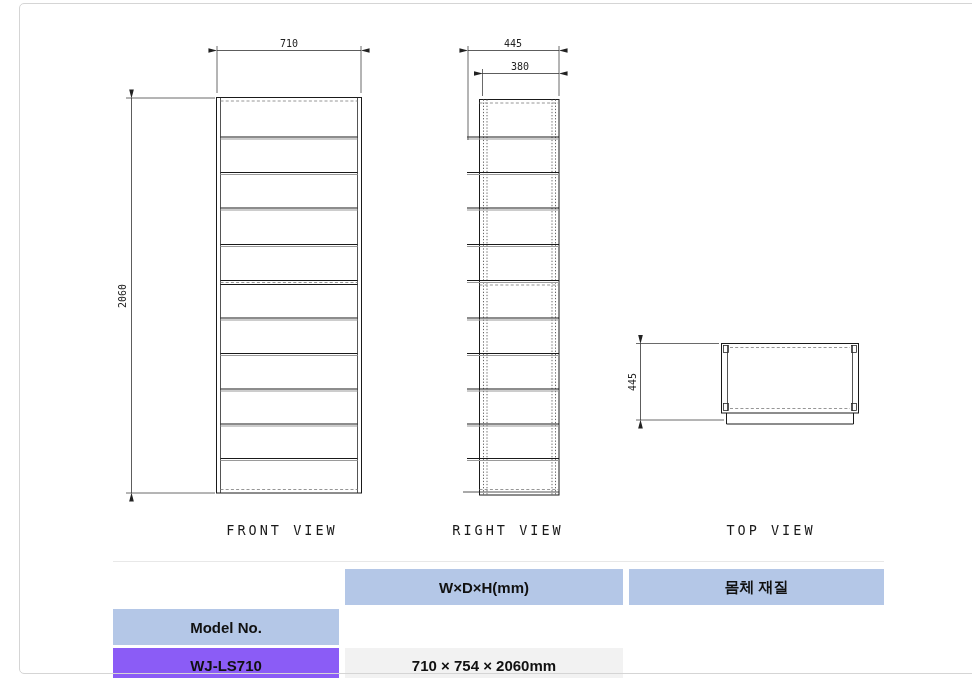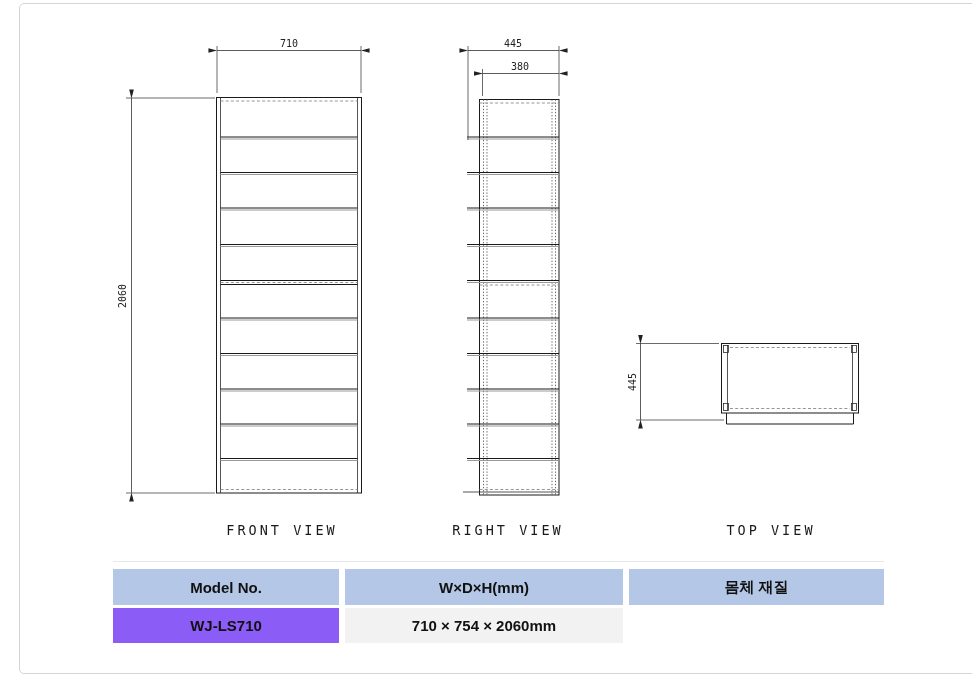--- a/index.html
+++ b/index.html
@@ -181,21 +181,21 @@
         <line x1="624.5" y1="343.5" x2="624.5" y2="420" class="dimline" marker-start="url(#arr)" marker-end="url(#arr)"></line>
         <text class="dim-text" x="620" y="382" transform="rotate(-90 620 382)">445</text>
       </g>
 
       <text class="view-title" x="755" y="535">TOP VIEW</text>
     </g>
   </svg>
 
   <div class="spec-table">
     <div class="spec-row header-row">
-      <div class="cell col-0" style="background: rgb(180, 199, 231);">Model No.</div>
+      <div class="cell col-0" style="background: rgb(180, 199, 231); margin-top: 40px;">Model No.</div>
       <div class="cell col-1" style="background: rgb(180, 199, 231);">W×D×H(mm)</div>
       <div class="cell col-2" style="background: rgb(180, 199, 231);">몸체 재질</div>
     </div>
     <div class="spec-row data-row">
       <div class="cell col-0" style="background: #8b5cf6;">WJ-LS710</div>
       <div class="cell col-1" style="background: rgb(242, 242, 242);">710 × 754 × 2060mm</div>
     </div>
   </div>
 
   <div class="frame"></div>

